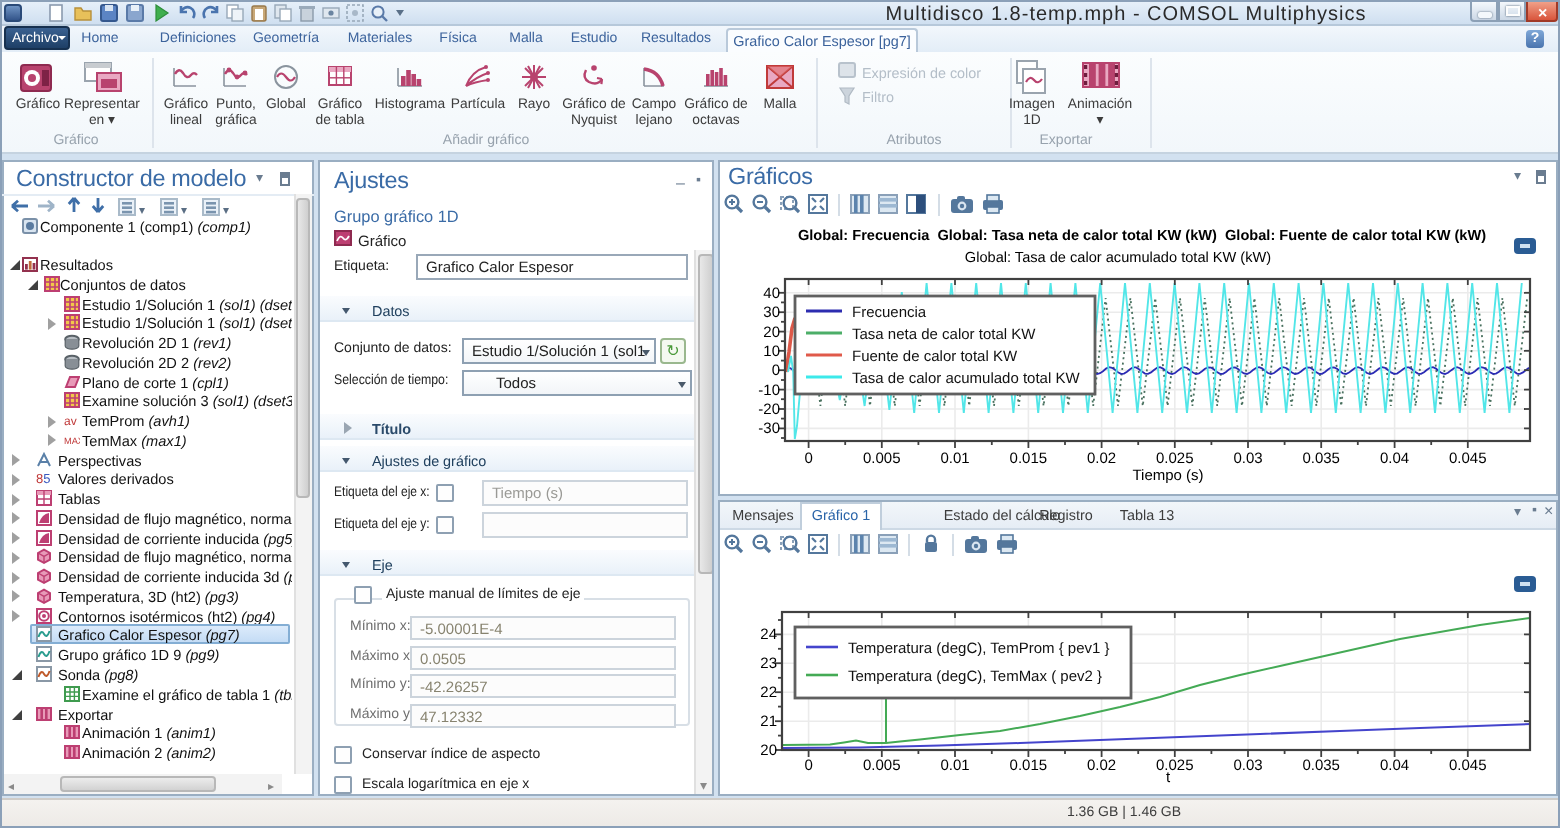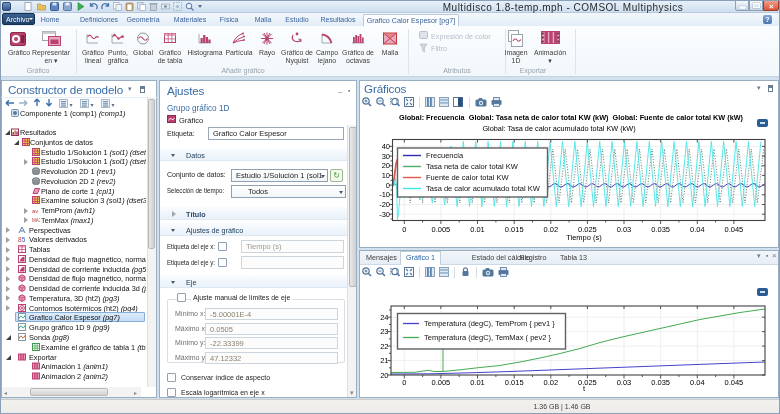--- a/index.html
+++ b/index.html
@@ -526,21 +526,21 @@
       <div class="t">Eje</div>
     </div>
 <div class="abs" style="left:7px;top:218px;width:178px;height:64px;border:1px solid #d8dfe6;border-radius:2px"></div>
 <div class="cb" style="left:17px;top:212px"></div>
 <div class="lbl" style="left:31px;top:213px;background:#fff;padding:0 2px">Ajuste manual de límites de eje</div>
 <div class="lbl" style="left:15px;top:229px;color:#6e6e6e">Mínimo x:</div>
 <div class="inpd" style="left:45px;top:227px;width:133px;height:12px;line-height:11px;padding-left:4px;color:#87836f">-5.00001E-4</div>
 <div class="lbl" style="left:15px;top:243.5px;color:#6e6e6e">Máximo x:</div>
 <div class="inpd" style="left:45px;top:241.5px;width:133px;height:12px;line-height:11px;padding-left:4px;color:#87836f">0.0505</div>
 <div class="lbl" style="left:15px;top:258px;color:#6e6e6e">Mínimo y:</div>
-<div class="inpd" style="left:45px;top:256px;width:133px;height:12px;line-height:11px;padding-left:4px;color:#87836f">-22.33399</div>
+<div class="inpd" style="left:45px;top:256px;width:133px;height:12px;line-height:11px;padding-left:4px;color:#87836f">-42.26257</div>
 <div class="lbl" style="left:15px;top:272.5px;color:#6e6e6e">Máximo y:</div>
 <div class="inpd" style="left:45px;top:270.5px;width:133px;height:12px;line-height:11px;padding-left:4px;color:#87836f">47.12332</div>
 <div class="cb" style="left:7px;top:292px"></div>
 <div class="lbl" style="left:21px;top:293px">Conservar índice de aspecto</div>
 <div class="cb" style="left:7px;top:307px"></div>
 <div class="lbl" style="left:21px;top:308px">Escala logarítmica en eje x</div>
 <div class="abs" style="left:187px;top:44px;width:11px;height:274px;background:#f3f3f3;border-left:1px solid #e0e0e0"></div>
 <div class="abs" style="left:188.5px;top:46px;width:8px;height:160px;background:linear-gradient(90deg,#e8e8e8,#cfcfcf);border:1px solid #b8b8b8;border-radius:2px"></div>
 <div style="position:absolute;left:190px;top:308px;font-size:7px;color:#8a8a8a;font-weight:normal;white-space:nowrap;">▾</div>
 </div>

